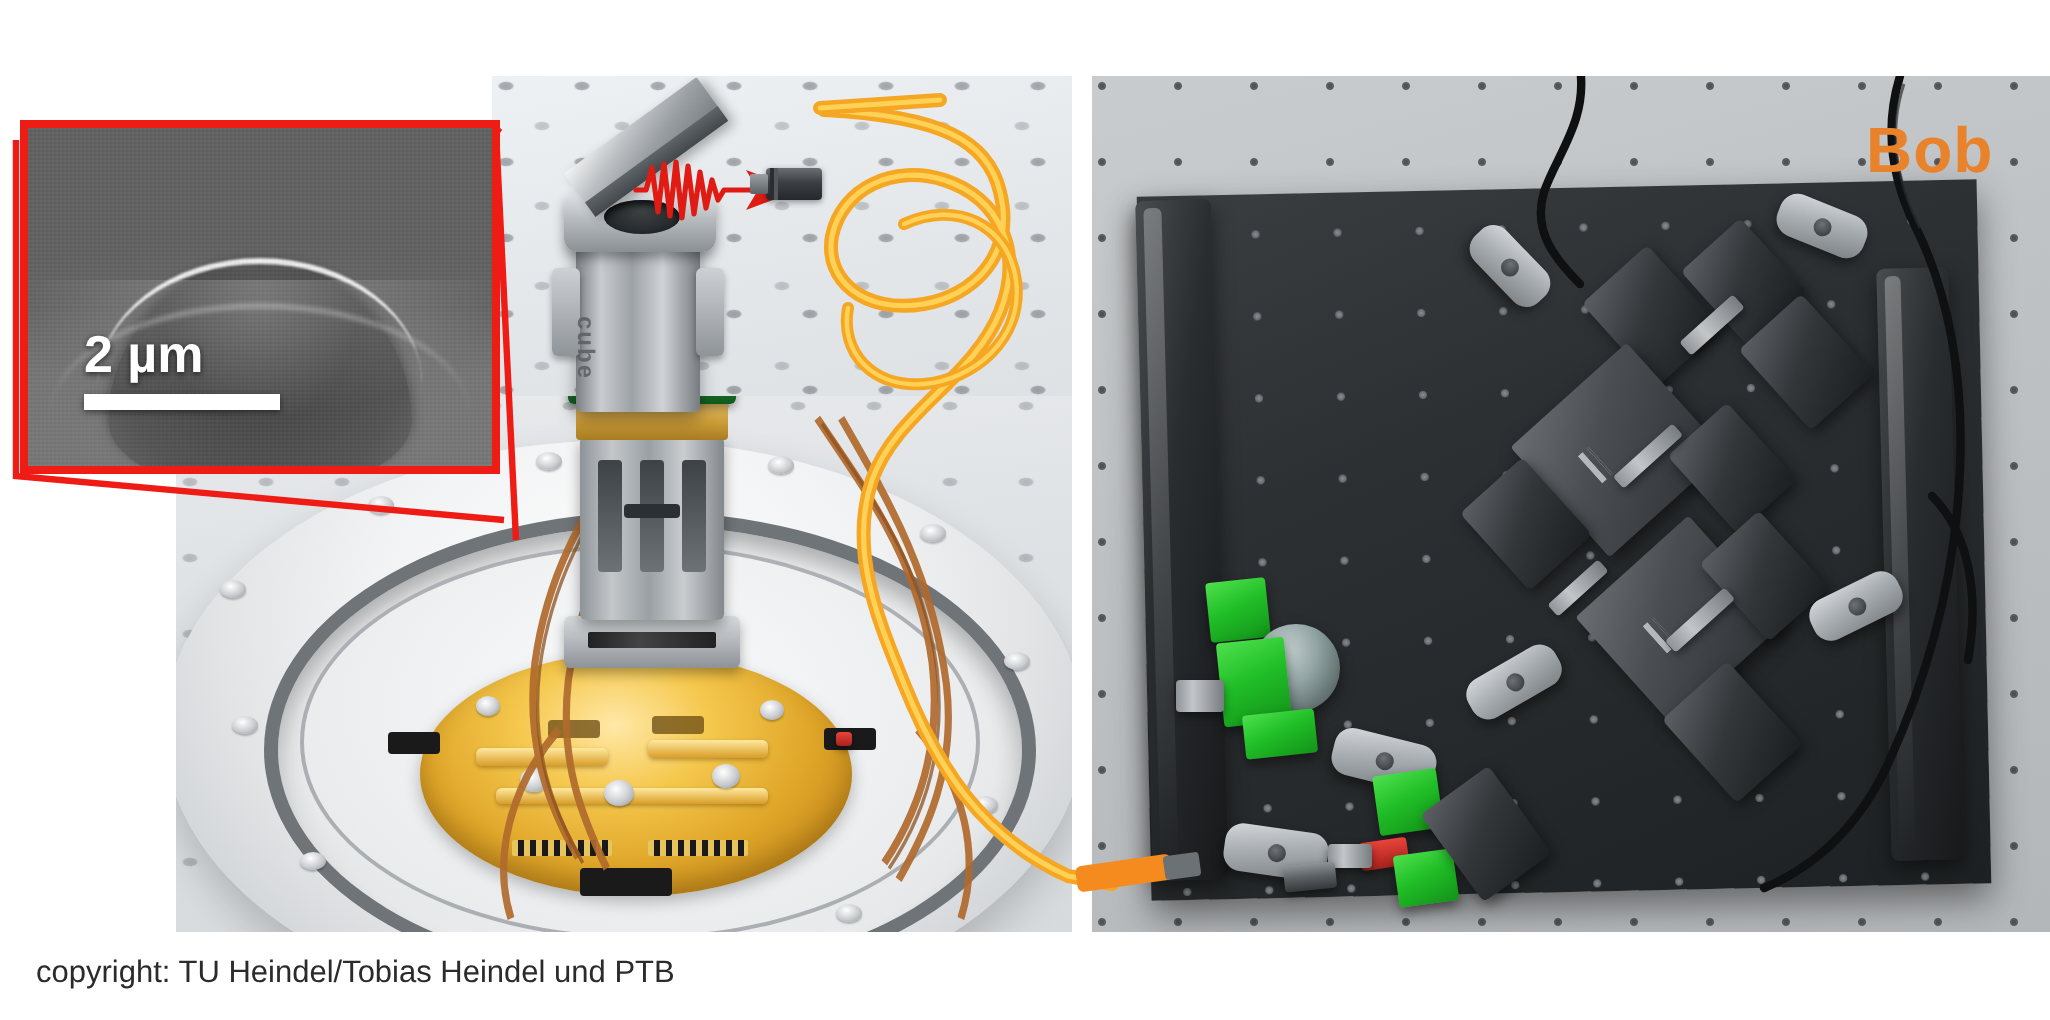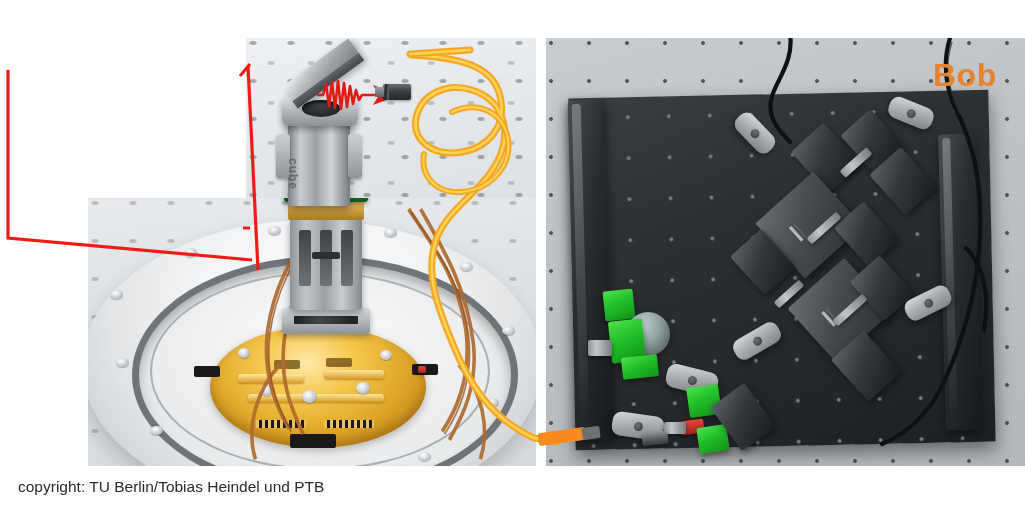--- a/index.html
+++ b/index.html
@@ -277,20 +277,32 @@
       <g stroke="#ee1c14" stroke-width="3" fill="none">
         <path d="M250,26 L240,38"></path>
         <path d="M250,190 L243,190"></path>
       </g>
       <path d="M8,32 L8,200 L252,222" stroke="#ee1c14" stroke-width="3.2" fill="none"></path>
       <path d="M248,28 L258,232" stroke="#ee1c14" stroke-width="3.2" fill="none"></path>
     </svg>
 
     <div class="fiber-conn"></div>
 
+    <div class="inset">
+      <div class="sem">
+        <div class="sem-sub"></div>
+        <div class="sem-lens"></div>
+        <div class="sem-rim"></div>
+        <div class="sem-rim2"></div>
+        <div class="sem-glow"></div>
+        <div class="sem-noise"></div>
+      </div>
+      <div class="sem-scale-txt">2 µm</div>
+      <div class="sem-scale-bar"></div>
+    </div>
   </div>
 
   <div class="panel panel-right">
     <div class="rp">
       <div class="rp-holes"></div>
 
       <div class="bb">
         <div class="bb-holes"></div>
       </div>
 
@@ -377,15 +389,15 @@
     </g>
 
     <g>
       <rect x="538" y="430" width="48" height="13" rx="3" fill="#f58a1f" transform="rotate(-8 562 436)"></rect>
       <rect x="582" y="427" width="18" height="12" rx="2" fill="#6c7175" transform="rotate(-8 591 433)"></rect>
     </g>
   </svg>
 
   <div class="label-bob">Bob</div>
 
-  <div class="caption">copyright: TU Berlin/Tobias Heindel und PTB</div>
+  <div class="caption">copyright: TU Heindel/Tobias Heindel und PTB</div>
 
 </div>
 
 </body></html>

